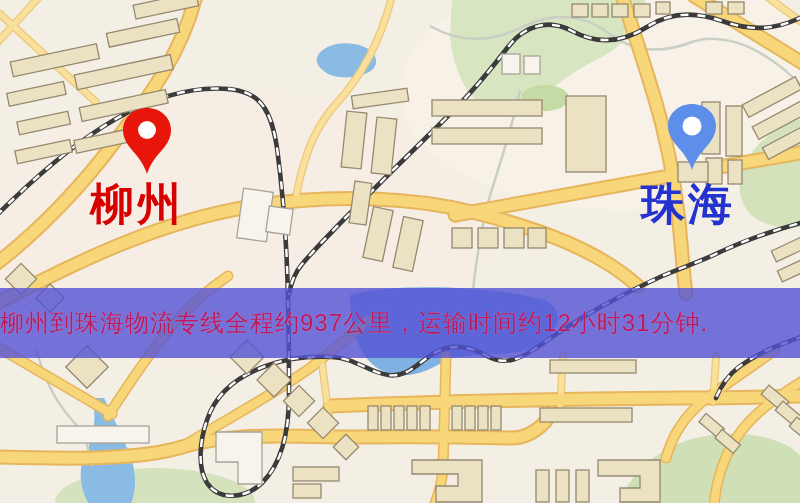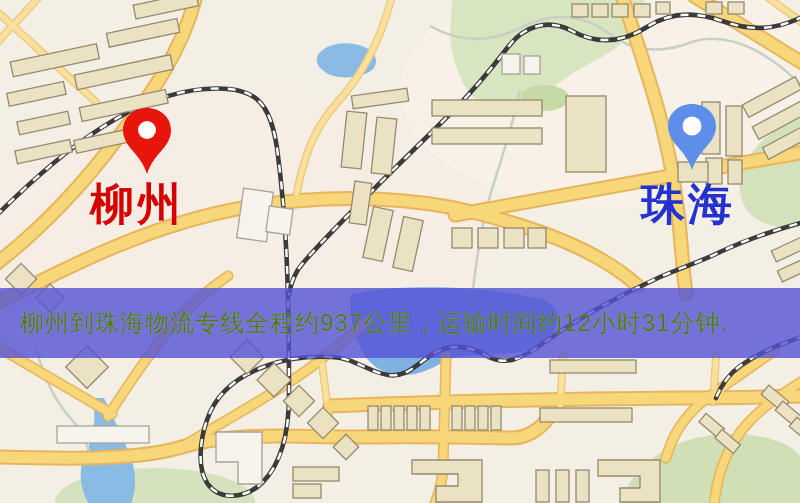--- a/index.html
+++ b/index.html
@@ -18,22 +18,22 @@
   .rwd{stroke:#ffffff;stroke-width:2.4;fill:none;stroke-dasharray:8 9;}
   
   .b{fill:#ebe2c4;stroke:#96896f;stroke-width:1.3;}
   .bw{fill:#f7f4ed;stroke:#a8a396;stroke-width:1.3;}
   
   .rv{stroke:#c9cfc4;stroke-width:2.5;fill:none;}
   .city-label{font-family:"Liberation Serif","DejaVu Serif",serif;font-weight:bold;
     font-size:44px;letter-spacing:3px;}
   .banner{position:absolute;left:0;top:288px;width:800px;height:70px;
     background:rgba(84,82,214,0.80);display:flex;align-items:center;z-index:5;}
-  .banner span{color:#4d7c0f;font-size:24px;font-weight:500;letter-spacing:1px;
-    padding-left:20px;white-space:nowrap;text-shadow:0 0 1px rgba(255,255,255,.4);}
+  .banner span{color:#be185d;font-size:24px;font-weight:500;letter-spacing:1px;
+    white-space:nowrap;text-shadow:0 0 1px rgba(255,255,255,.4);}
 </style>
 </head>
 <body>
 
 <div class="screen">
 
   <svg class="map-svg" viewBox="0 0 800 503" xmlns="http://www.w3.org/2000/svg">
     <defs>
       <path id="r1" d="M0,14 L96,102"></path>
       <path id="r2" d="M40,-4 L-4,44"></path>

